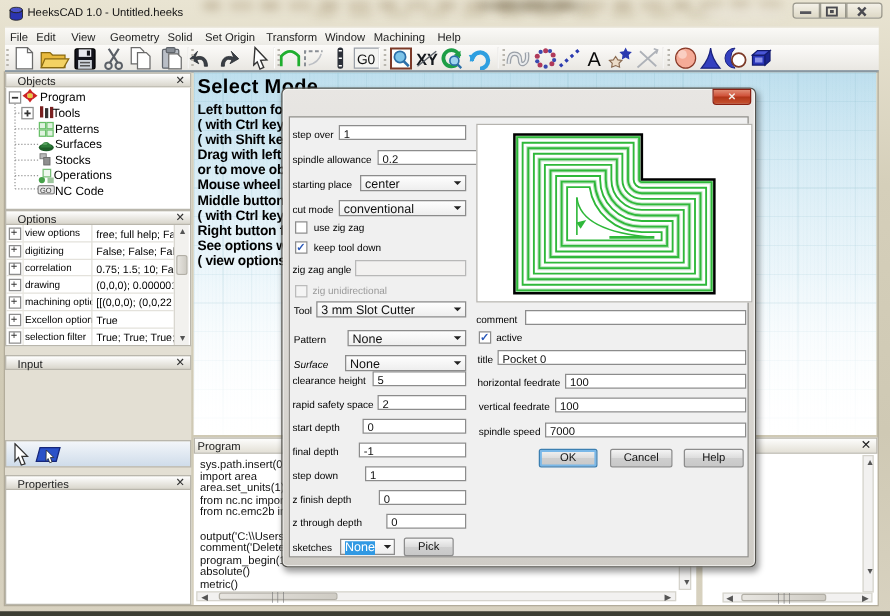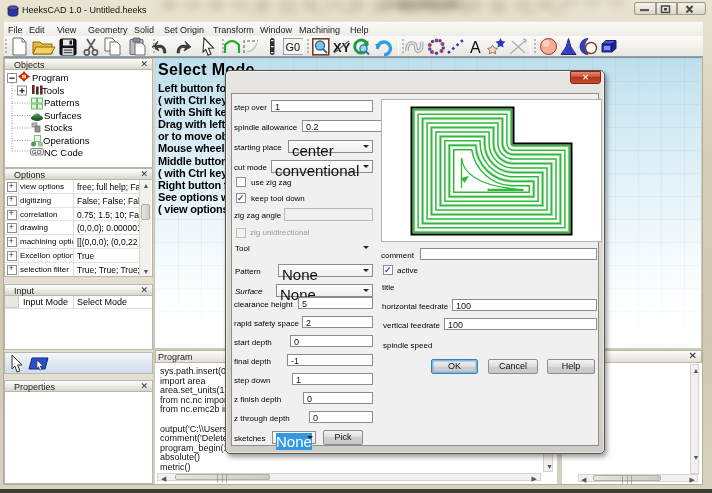--- a/index.html
+++ b/index.html
@@ -45,21 +45,21 @@
 #dlgtitle{position:absolute;left:11px;top:6px;font-size:9.5px;color:#1a1a1a;margin-top:24px;}
 #dlgclose{position:absolute;left:344px;top:0px;width:31px;height:13px;border-radius:0 0 3px 3px;line-height:12px;
  background:linear-gradient(180deg,#e08a72 0%,#cf5038 45%,#b03418 50%,#c65230 100%);
  border:1px solid #8a2012;color:#f6efe8;font-size:8px;font-weight:bold;text-align:center;}
 #dlgbody{position:absolute;left:5px;top:22px;width:368px;height:353px;background:#f0f0f0;border:1px solid #8f8d88;}
 .lbl{position:absolute;font-size:8px;color:#000;white-space:nowrap;}
 .inp{position:absolute;background:#fff;border:1px solid #8c8c8c;font-size:9px;color:#111;padding:1px 0 0 3px;white-space:nowrap;overflow:hidden;}
 .dis{background:#f2f1f0;border:1px solid #b8b8b8;}
 .cb{position:absolute;width:10px;height:10px;background:#fff;border:1px solid #8c8c8c;}
 .cbd{background:#f4f4f4;border:1px solid #bbb;}
-.drop{position:absolute;background:linear-gradient(180deg,#fefefe,#eeeeee);border:1px solid #8c8c8c;font-size:15px;color:#111;padding:1px 16px 0 3px;white-space:nowrap;}
+.drop{position:absolute;background:linear-gradient(180deg,#fefefe,#eeeeee);border:1px solid #8c8c8c;font-size:10px;color:#111;padding:1px 16px 0 3px;white-space:nowrap;}
 .dar{position:absolute;width:0;height:0;border-left:3px solid transparent;border-right:3px solid transparent;border-top:3.5px solid #222;}
 .btn{position:absolute;height:15px;background:linear-gradient(180deg,#f4f4f4,#dcdcdc 50%,#cfcfcf 50%,#c8c8c8);border:1px solid #8c8c8c;border-radius:2px;font-size:9px;color:#111;text-align:center;line-height:13px;}
 
 .sb{position:absolute;background:#f2f1f0;border:1px solid #d5d3cc;}
 .sbth{position:absolute;background:linear-gradient(90deg,#e7e5e0,#cfccc4);border:1px solid #b2afa6;border-radius:2px;}
 .arr{position:absolute;font-size:7px;color:#555;line-height:7px;}
 .orow{position:absolute;left:0;width:134px;height:13.8px;border-bottom:1px solid #e4e2dc;}
 .orow .n{position:absolute;left:15px;top:2px;white-space:nowrap;overflow:hidden;max-width:54px;font-size:8px;}
 .orow .v{position:absolute;left:72px;top:2px;white-space:nowrap;overflow:hidden;max-width:62px;font-size:8.5px;}
 .orow::before{content:"";position:absolute;left:2px;top:2px;width:8px;height:8px;background:#fff;border:1px solid #8e8e8e;}
@@ -375,27 +375,20 @@
    <div class="arr" style="left:2.5px;top:2px;">▲</div>
    <div class="sbth" style="left:1px;top:24px;width:9px;height:16px;"></div>
    <div class="arr" style="left:2.5px;bottom:2px;">▼</div>
   </div>
  </div>
 
  <div class="phead" style="top:226px;">
         <span class="t">Input</span>
         <span class="x">✕</span>
       </div>
- <div class="pbody" style="top:238px;height:54px;">
-   <div class="abs" style="left:0;top:0;width:14px;height:12px;background:#e9e7e2;border-right:1px solid #cfcdc6;border-bottom:1px solid #cfcdc6;"></div>
-   <div class="abs" style="left:18px;top:1px;font-size:9px;">Input Mode</div>
-   <div class="abs" style="left:68px;top:0;width:1px;height:12px;background:#d5d3cc;"></div>
-   <div class="abs" style="left:72px;top:1px;font-size:9px;">Select Mode</div>
-   <div class="abs" style="left:0;top:12px;width:147px;height:1px;background:#e2e0da;"></div>
- </div>
 
  <div class="abs" style="left:0px;top:294px;width:149px;height:22px;background:linear-gradient(180deg,#f3f6fa,#cfdcea);border:1px solid #b9b6ac;">
   <svg width="42" height="20" viewBox="0 0 42 20" style="position:absolute;left:3px;top:1px;">
    <path d="M4 1 L14 11 L9.5 11 L12 17 L9 18 L6.8 12 L4 15 Z" fill="#fff" stroke="#333" stroke-width="1"></path>
    <g transform="translate(22,2)">
     <path d="M2 2 L18 2 L15 13 L-1 13 Z" fill="#2a51c8" stroke="#16277a" stroke-width="1"></path>
     <path d="M7 4 L13 10 L10.3 10 L11.6 13.5 L9.8 14.2 L8.5 10.8 L6.8 12.5 Z" fill="#fff" stroke="#222" stroke-width="0.6"></path>
    </g>
   </svg>
  </div>
@@ -482,20 +475,21 @@
   <div class="dar" style="left:131px;top:71px;"></div>
   <div class="cb" style="left:4px;top:83px;"></div>
   <div class="lbl" style="left:19px;top:84px;">use zig zag</div>
   <div class="cb" style="left:4px;top:99px;color:#2756b8;font-size:9px;line-height:9px;font-weight:bold;">✓</div>
   <div class="lbl" style="left:19px;top:100px;">keep tool down</div>
   <div class="lbl" style="left:2px;top:117px;">zig zag angle</div>
   <div class="inp dis" style="left:52px;top:114px;width:89px;height:13px;"></div>
   <div class="cb cbd" style="left:4px;top:134px;"></div>
   <div class="lbl" style="left:18px;top:134px;color:#9a9a9a;">zig unidirectional</div>
   <div class="lbl" style="left:3px;top:150px;">Tool</div>
+  <div class="drop" style="left:21px;top:147px;width:120px;height:13px;">3 mm Slot Cutter</div>
   <div class="dar" style="left:131px;top:152px;"></div>
   <div class="lbl" style="left:3px;top:173px;">Pattern</div>
   <div class="drop" style="left:46px;top:170px;width:95px;height:13px;">None</div>
   <div class="dar" style="left:131px;top:175px;"></div>
   <div class="lbl" style="left:3px;top:193px;font-style:italic;">Surface</div>
   <div class="drop" style="left:44px;top:190px;width:97px;height:13px;">None</div>
   <div class="dar" style="left:131px;top:195px;"></div>
   <div class="lbl" style="left:2px;top:206px;">clearance height</div>
   <div class="inp" style="left:66px;top:203px;width:75px;height:12px;">5</div>
   <div class="lbl" style="left:2px;top:225px;">rapid safety space</div>
@@ -541,25 +535,27 @@
     </g>
     <path d="M463 181.5 L467.5 174.5 L459.5 176.5 Z" fill="#2fb83a"></path>
     <path d="M410 106 L512 106 L512 142 L570 142 L570 233 L410 233 Z" fill="none" stroke="#000" stroke-width="2"></path>
    </svg>
   </div>
   <div class="lbl" style="left:149px;top:157px;">comment</div>
   <div class="inp" style="left:188px;top:154px;width:177px;height:12px;"></div>
   <div class="cb" style="left:151px;top:171px;color:#2756b8;font-size:9px;line-height:9px;font-weight:bold;">✓</div>
   <div class="lbl" style="left:165px;top:172px;">active</div>
   <div class="lbl" style="left:150px;top:189px;">title</div>
+  <div class="inp" style="left:166px;top:186px;width:199px;height:12px;">Pocket 0</div>
   <div class="lbl" style="left:150px;top:208px;">horizontal feedrate</div>
   <div class="inp" style="left:220px;top:205px;width:145px;height:12px;">100</div>
   <div class="lbl" style="left:151px;top:227px;">vertical feedrate</div>
   <div class="inp" style="left:212px;top:224px;width:153px;height:12px;">100</div>
   <div class="lbl" style="left:151px;top:247px;">spindle speed</div>
+  <div class="inp" style="left:204px;top:244px;width:161px;height:12px;">7000</div>
   <div class="btn" style="left:199px;top:265px;width:47px;border:1px solid #3c7fb1;box-shadow:0 0 0 1.5px #7ab8e8 inset;">OK</div>
   <div class="btn" style="left:256px;top:265px;width:50px;">Cancel</div>
   <div class="btn" style="left:315px;top:265px;width:48px;">Help</div>
  </div>
 </div>
 
 <div class="abs" style="left:0px;top:489px;width:712px;height:4px;background:#3c3e33;"></div>
 </div>
 
 </body></html>

